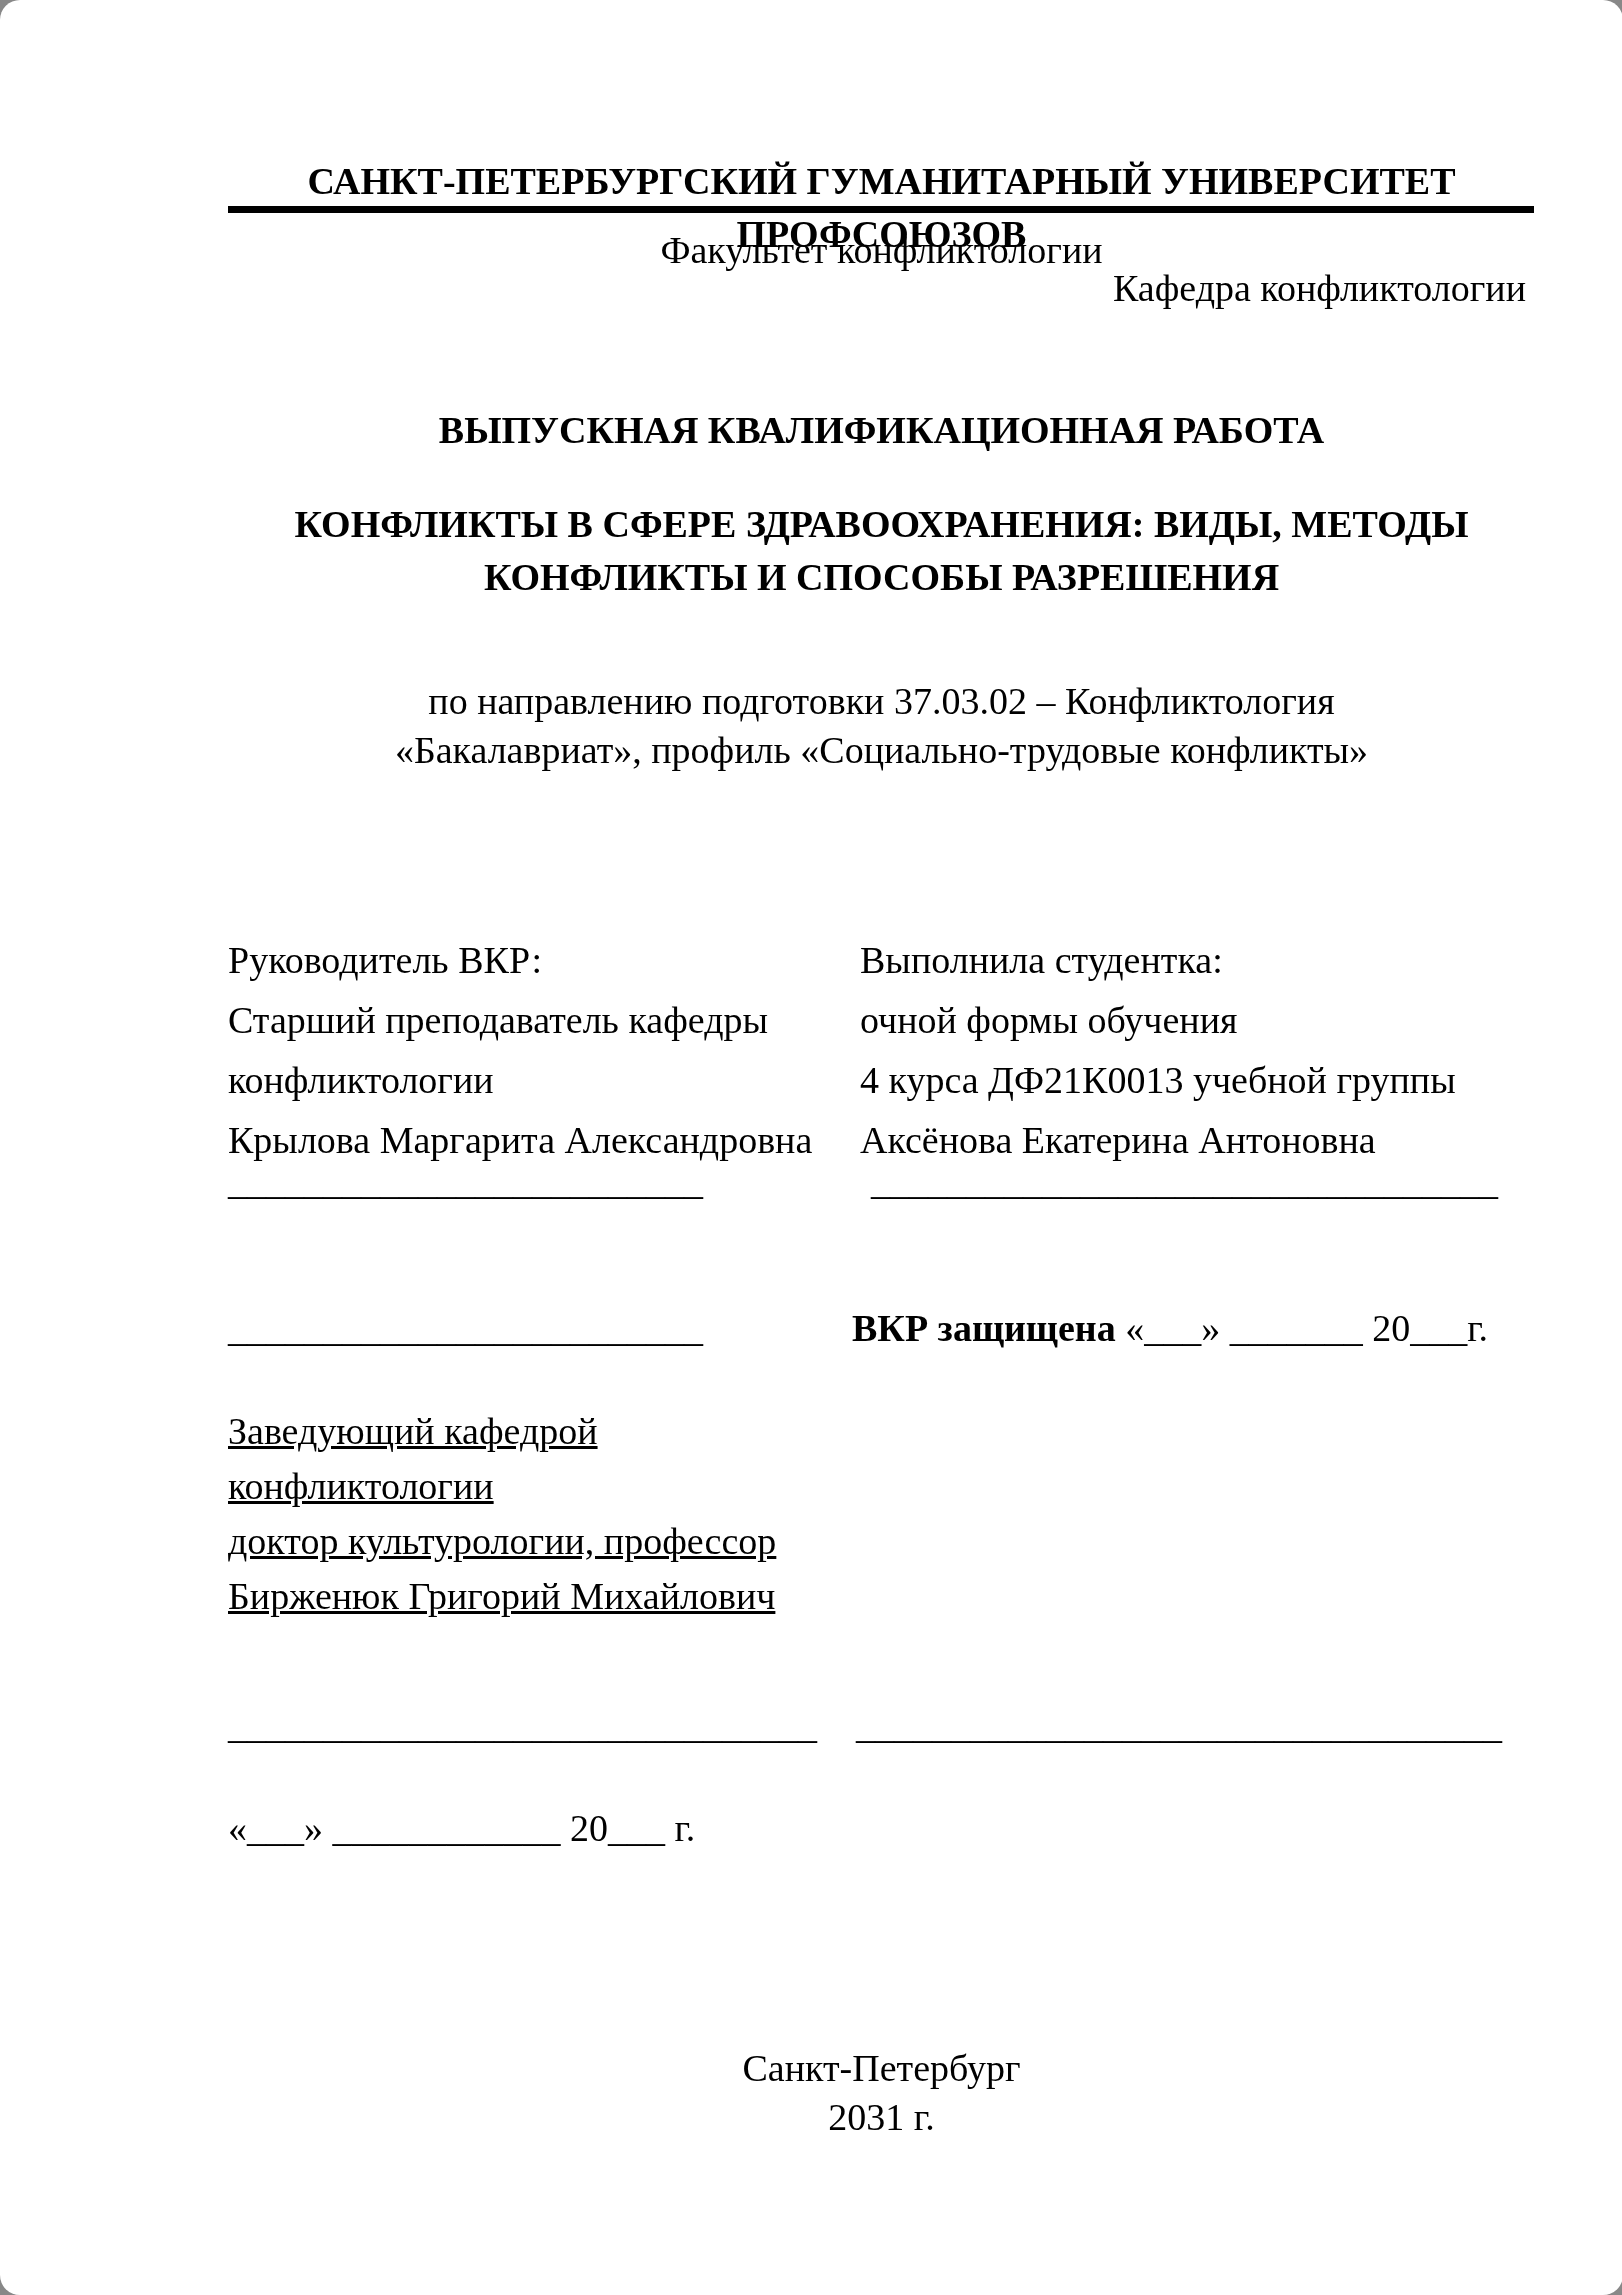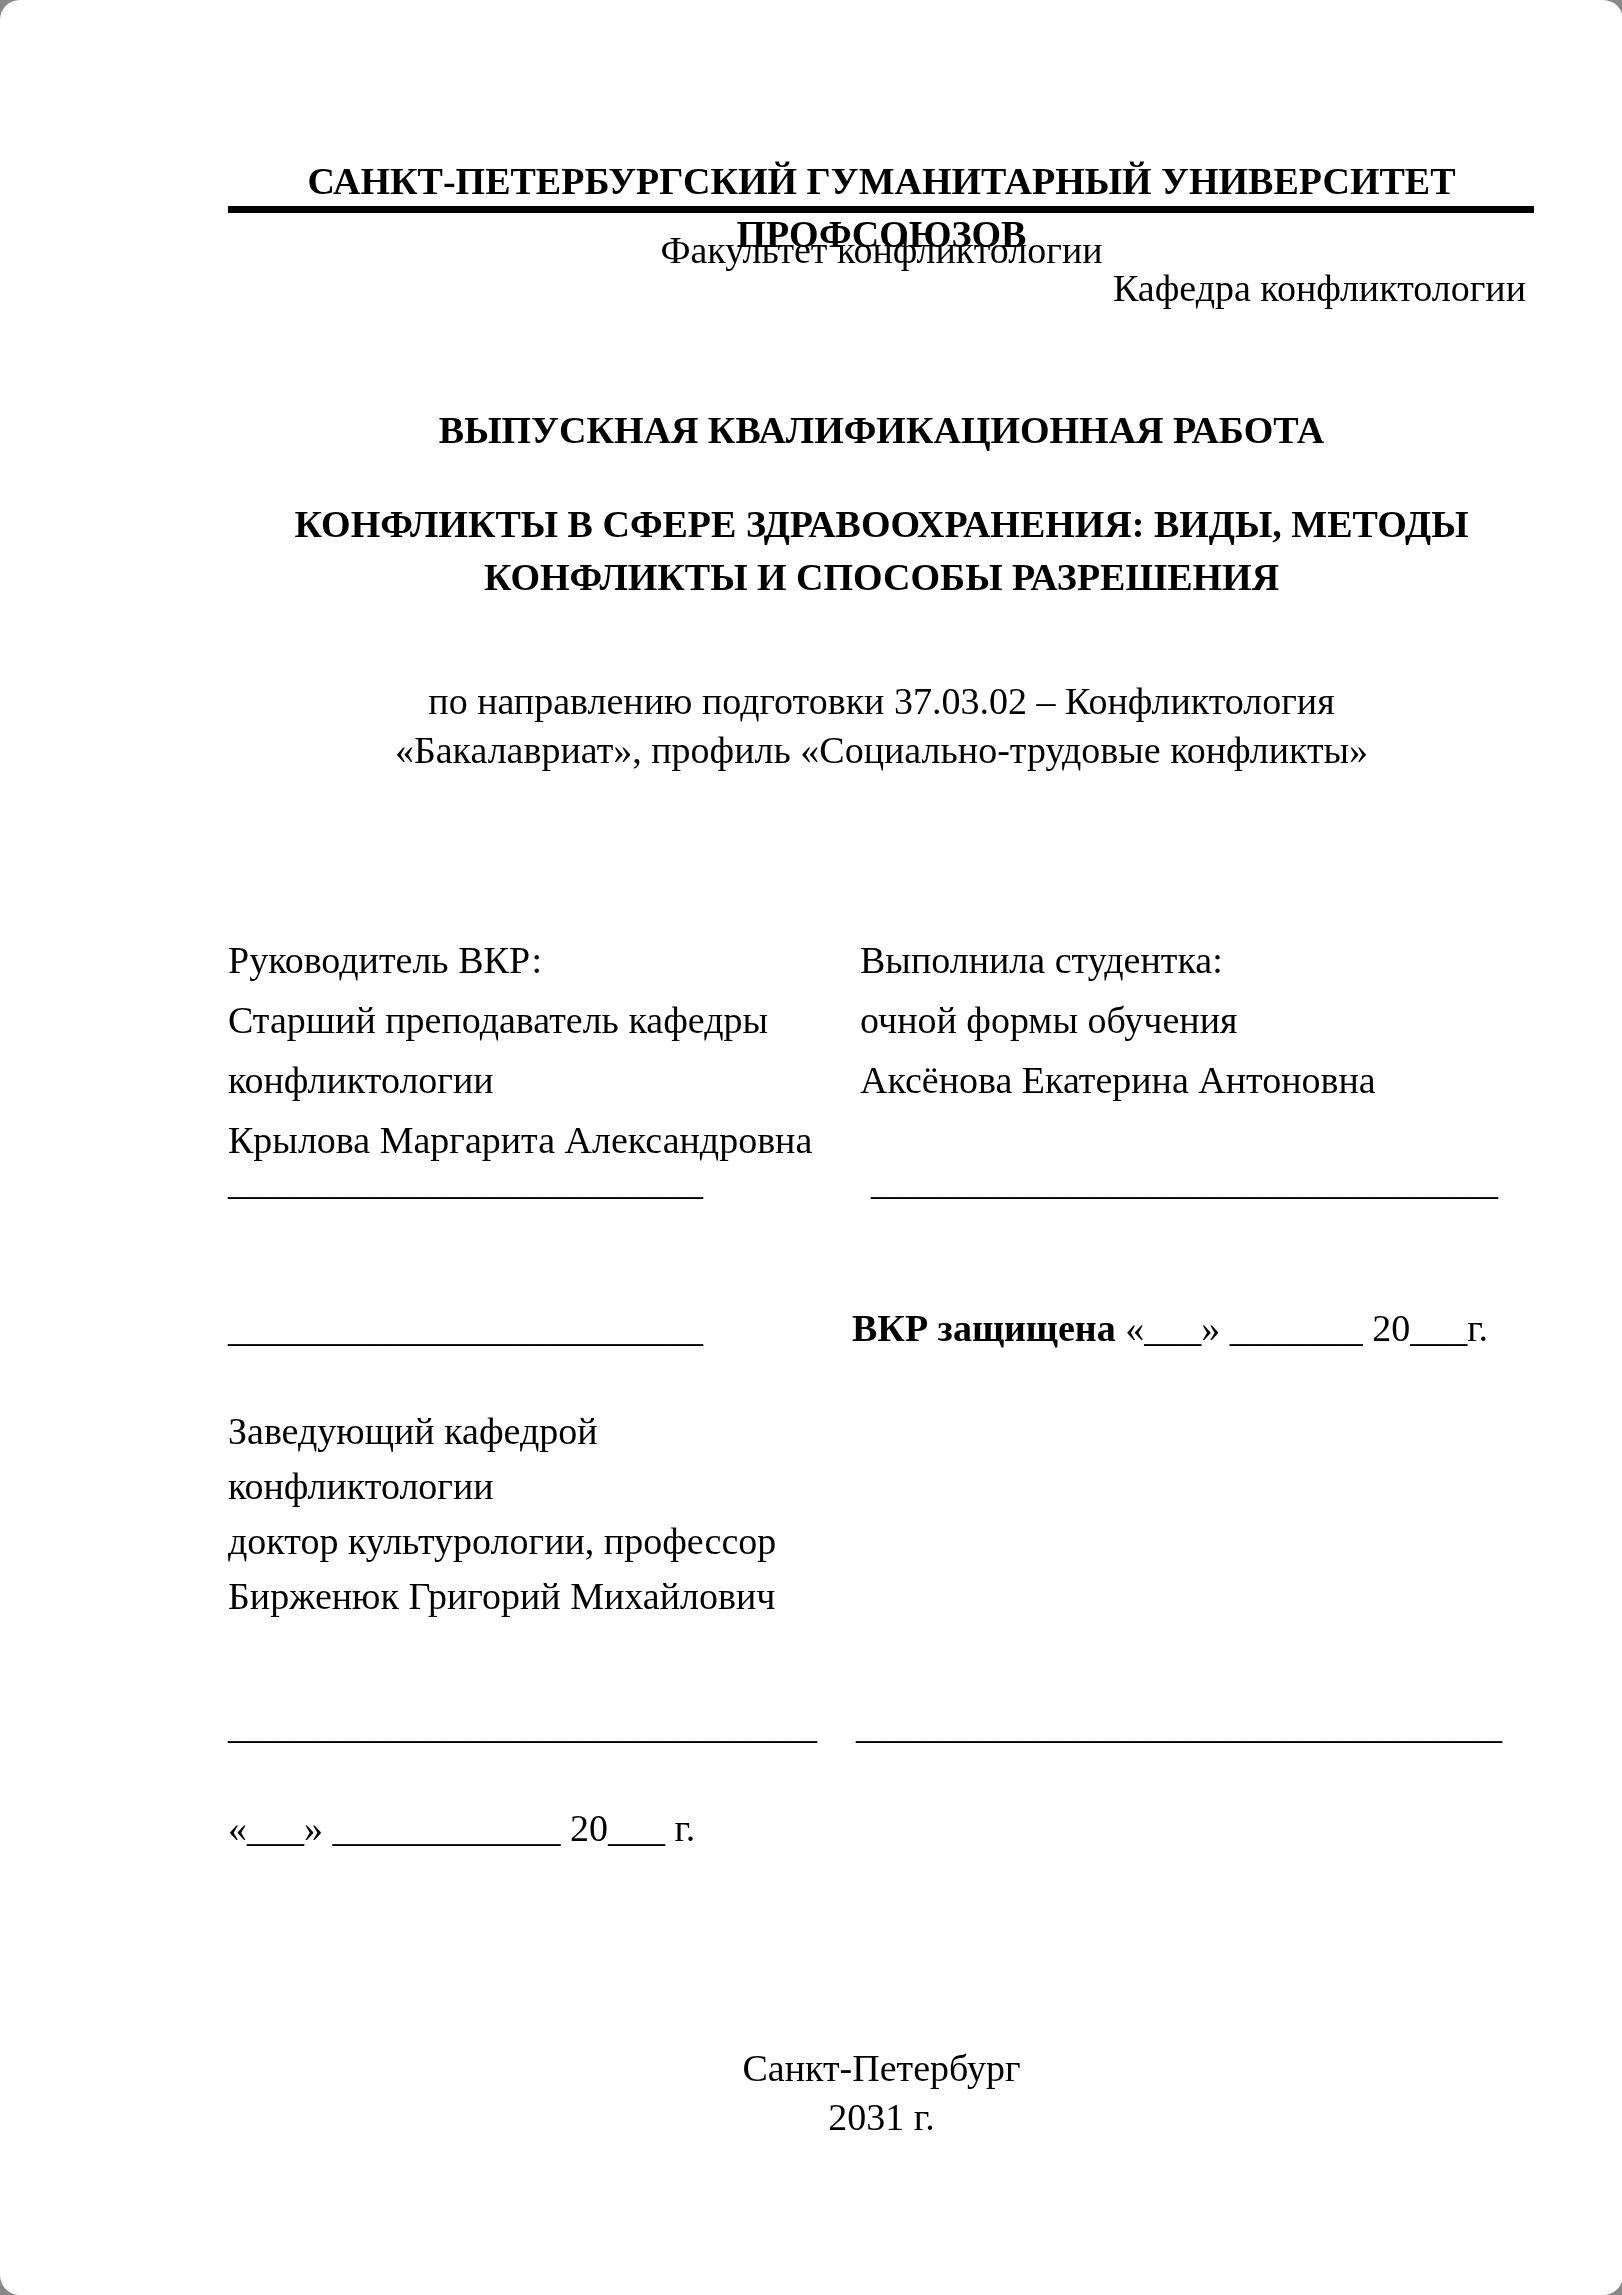--- a/index.html
+++ b/index.html
@@ -13,21 +13,21 @@
     font-size:38px;
     line-height:53px;
     border-radius:20px;
   }
   .abs{position:absolute;}
   .center{left:228px;width:1307px;text-align:center;}
   .rightal{left:228px;width:1298px;text-align:right;}
   .bold{font-weight:bold;}
   .lh62{line-height:49px;}
   .lh63{line-height:49px;}
-  .lh70{line-height:55px;}
+  .lh70{line-height:55px;text-decoration:underline;}
   .lh77{line-height:60px;}
   .col{white-space:nowrap;}
   .rule{
     position:absolute;left:228px;top:206px;
     width:1306px;height:7px;background:#000000;
   }
   .sig{white-space:nowrap;letter-spacing:0;}
 </style>
 </head>
 <body>
@@ -51,20 +51,21 @@
 
   <div class="abs col lh77" style="left:228px;top:930px">
     <div>Руководитель ВКР:</div>
     <div>Старший преподаватель кафедры</div>
     <div>конфликтологии</div>
     <div>Крылова Маргарита Александровна</div>
   </div>
   <div class="abs col lh77" style="left:860px;top:930px">
     <div>Выполнила студентка:</div>
     <div>очной формы обучения</div>
+    <div>4 курса ДФ21К0013 учебной группы</div>
     <div>Аксёнова Екатерина Антоновна</div>
   </div>
 
   <div class="abs sig" style="left:228px;top:1155px">_________________________</div>
   <div class="abs sig" style="left:871px;top:1155px">_________________________________</div>
 
   <div class="abs sig" style="left:228px;top:1302px">_________________________</div>
   <div class="abs col" style="left:852px;top:1302px">
     <span class="bold">ВКР защищена</span><span> «___» _______ 20___г.</span>
   </div>

